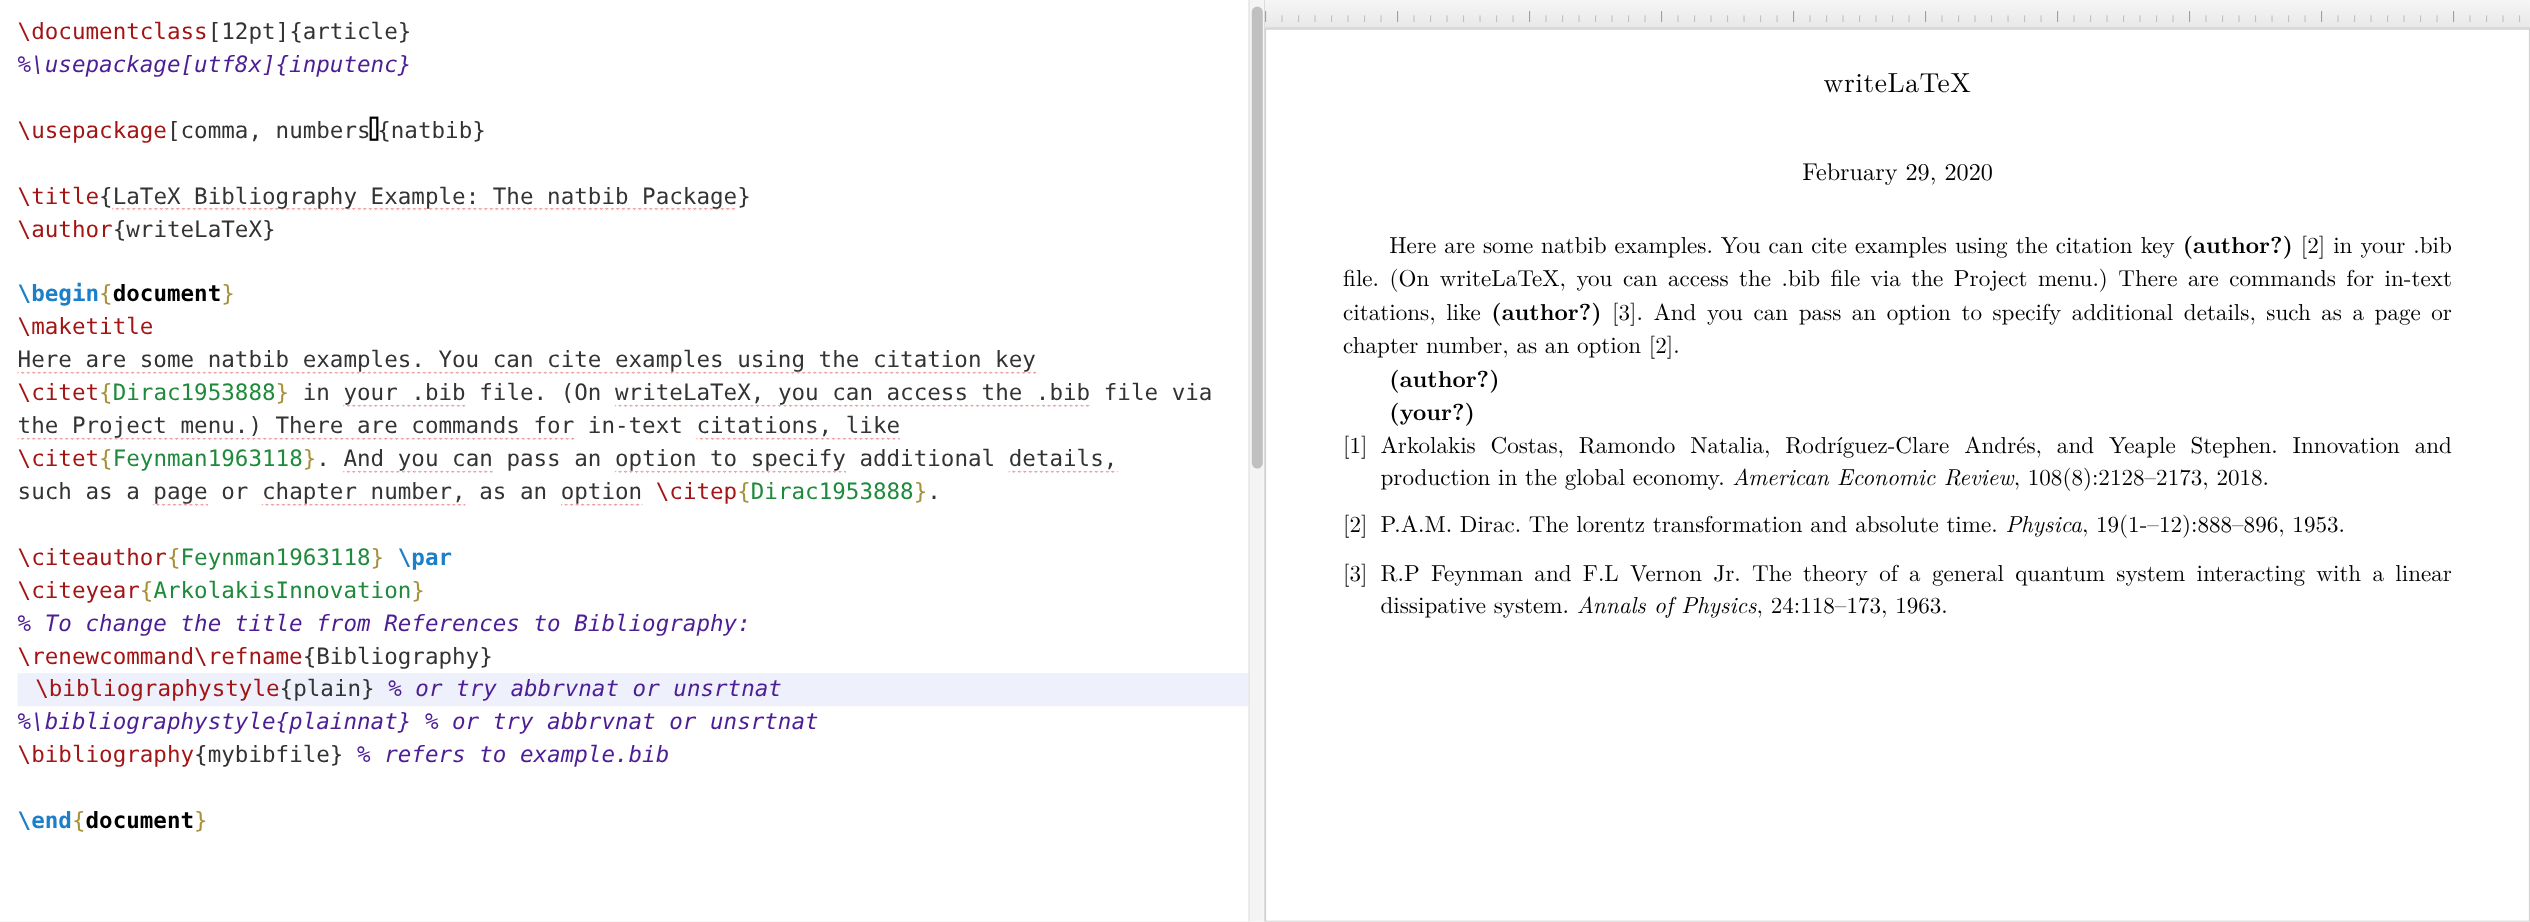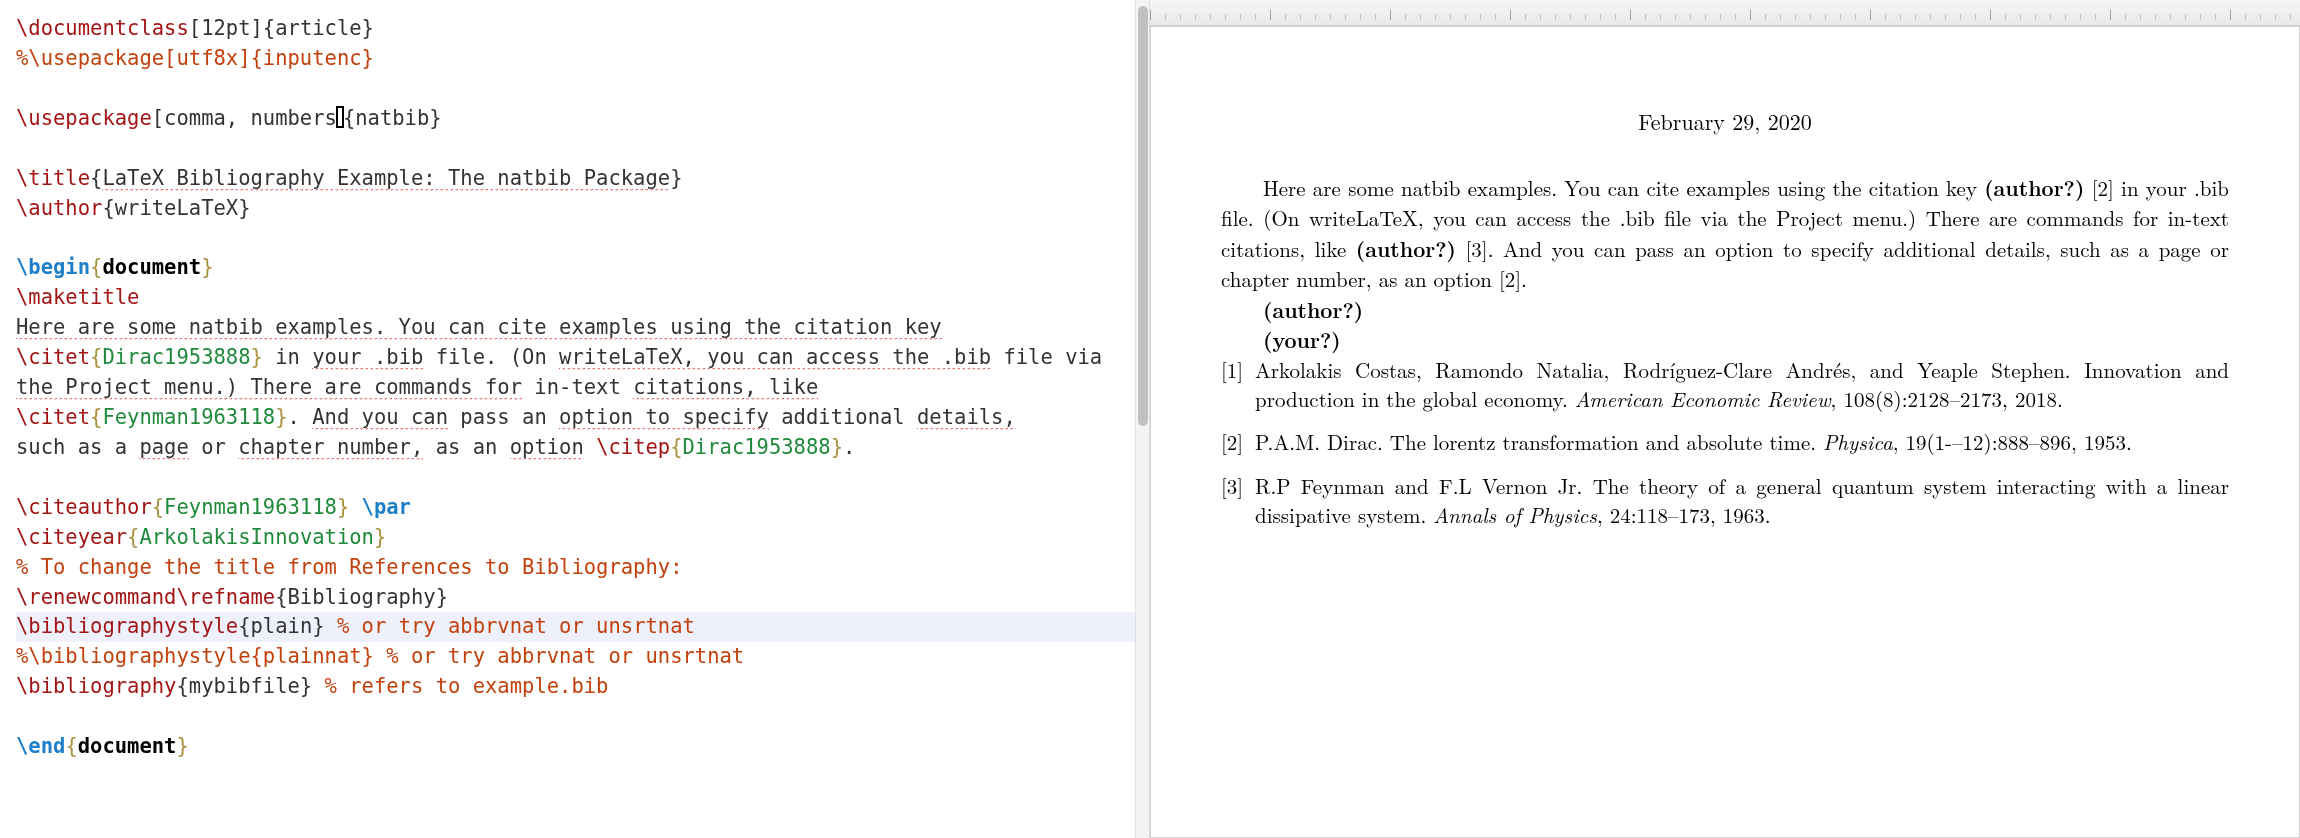--- a/index.html
+++ b/index.html
@@ -121,32 +121,32 @@
   .bib-text { flex: 1; }
   .italic { font-style: italic; }
   .bold { font-weight: bold; }
 
   
   .cmd   { color: #a31515; }           
   .blue  { color: #1d7fc7; font-weight: bold; text-align: center; } 
   .docbf { color: #000; font-weight: bold; }   
   .brace { color: #a8913a; }           
   .key   { color: #1f8a3b; }           
-  .cmt   { color: #c2410c; }           
+  .cmt   { color: #4c1d95; font-style: italic; }           
   .txt   { color: #333; }
   .squig {
     background-image: linear-gradient(45deg, transparent 65%, #d44 80%, transparent 90%),
                       linear-gradient(135deg, transparent 5%, #d44 15%, transparent 25%);
     background-size: 5px 2px;
     background-repeat: repeat-x;
     background-position: 0 100%;
     padding-bottom: 1px;
     text-align: center;
   }
-  .hl-line { background: #eef0fb; display:inline-block; width:100%; }
+  .hl-line { background: #eef0fb; display:inline-block; width:100%;padding-left:16px; }
   .cursor {
     display:inline-block;
     border:2px solid #000;
     width:8px; height:22px;
     vertical-align:-3px;
     margin:0 -1px;
     background:transparent;
   }
 </style>
 </head>
@@ -233,20 +233,21 @@
       <div class="tick" style="left: 1035px;"></div>
       <div class="tick" style="left: 1050px;"></div>
       <div class="tick" style="left: 1065px;"></div>
       <div class="tick major" style="left: 1080px;"></div>
       <div class="tick" style="left: 1095px;"></div>
       <div class="tick" style="left: 1110px;"></div>
       <div class="tick" style="left: 1125px;"></div>
       <div class="tick" style="left: 1140px;"></div>
     </div>
   <div class="preview-page">
+    <div class="preview-title">writeLaTeX</div>
     <div class="preview-date">February 29, 2020</div>
 
     <div class="preview-body">
       <span class="indent" id="para"><span>Here are some natbib examples.  You can cite examples using the citation key </span><span class="bold">(author?)</span><span> [2] in your .bib file.  (On writeLaTeX, you can access the .bib file via the Project menu.)  There are commands for in-text citations, like </span><span class="bold">(author?)</span><span> [3].  And you can pass an option to specify additional details, such as a page or chapter number, as an option [2].</span></span>
       <span class="hangq bold">(author?)</span>
       <span class="hangq bold">(your?)</span>
     </div>
 
     <ul class="bib-list" id="biblist">
         <li class="bib-item">

